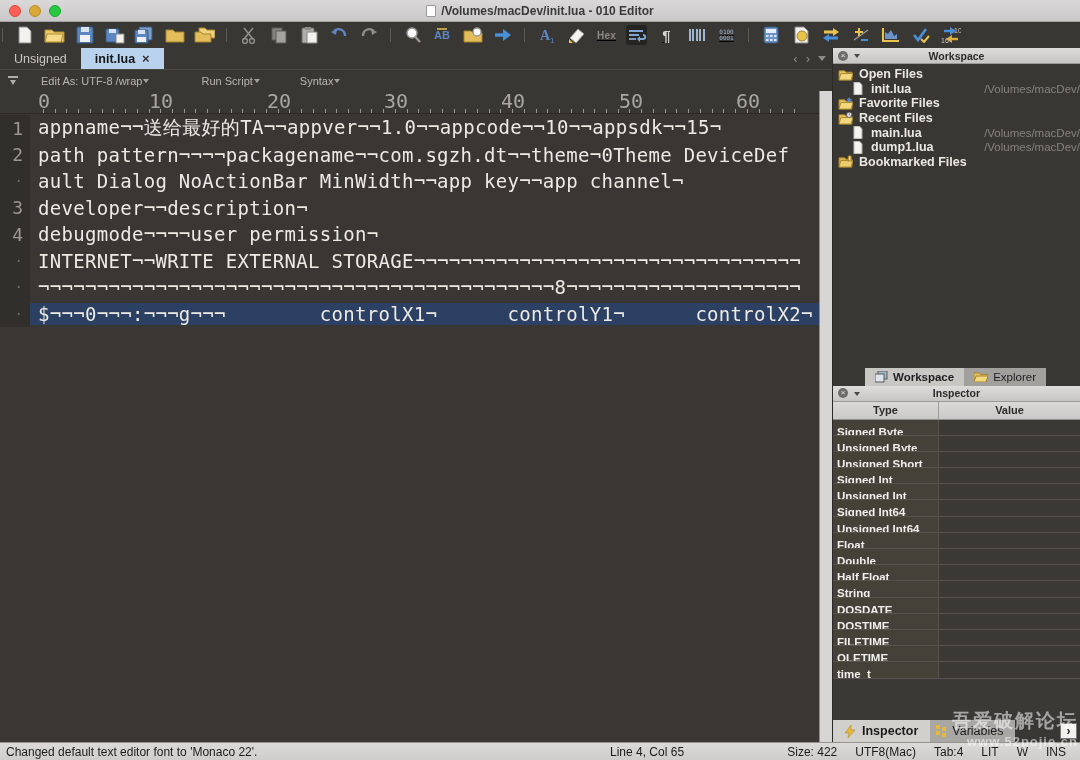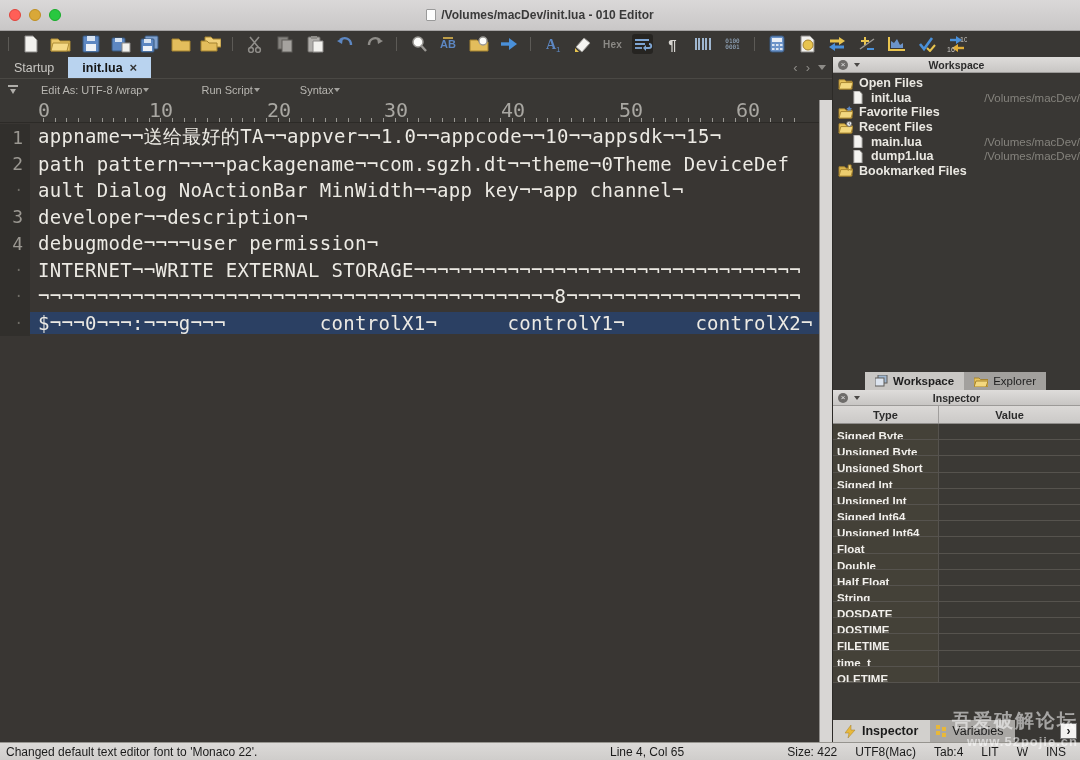--- a/index.html
+++ b/index.html
@@ -1,33 +1,33 @@
 <!DOCTYPE html>
 <html><head>
 <meta charset="utf-8">
 <style>
   * { box-sizing: border-box; margin: 0; padding: 0; }
   html,body { width:1080px; height:760px; }
   body { font-family: "Liberation Sans", sans-serif; background:#393734; overflow:hidden; }
   .window { position:relative; width:1080px; height:760px; display:flex; flex-direction:column; background:#393734; }
 
   
-  .titlebar { height:31px; flex:none; background:linear-gradient(#dad8d8,#c9c7c7); border-bottom:1px solid #a5a3a3;
+  .titlebar { height:22px; flex:none; background:linear-gradient(#dad8d8,#c9c7c7); border-bottom:1px solid #a5a3a3;
               display:flex; align-items:center; position:relative; }
   .lights { display:flex; gap:8px; margin-left:9px; }
   .light { width:12px; height:12px; border-radius:50%; }
   .light.r { background:#ff5f57; border:1px solid #e0443c; }
   .light.y { background:#d9a838; border:1px solid #bf8f22; }
   .light.g { background:#28c840; border:1px solid #17ab29; }
   .titletext { position:absolute; left:0; right:0; text-align:center; font-size:12px; font-weight:bold; color:#3a3a3a; }
   .titledoc { display:inline-block; width:10px; height:12px; background:#fdfdfd; border:1px solid #9a9a9a; border-radius:1px;
               vertical-align:-2px; margin-right:5px; }
 
   
-  .toolbar { height:26px; flex:none; background:#393734; display:flex; align-items:center; padding-left:6px; gap:9px; }
+  .toolbar { height:26px; flex:none; background:#393734; display:flex; align-items:center; gap:9px;text-decoration:underline; }
   .ti { width:21px; height:20px; flex:none; display:flex; align-items:center; justify-content:center; }
   .tsep { width:1px; height:14px; background:#5c5a56; flex:none; margin:0 2px; }
   .hexlbl { font-size:10px; color:#8b8985; font-weight:bold; letter-spacing:.3px; }
   .pilc { font-size:15px; color:#d6d4d0; font-weight:bold; }
   .pressed { background:#262421; border-radius:3px; }
   .minitxt { font-size:6px; line-height:6px; color:#9fb6cf; font-family:"DejaVu Sans Mono",monospace; text-align:center; }
 
   
   .mainrow { flex:1; display:flex; min-height:0; }
   .leftcol { width:832px; flex:none; display:flex; flex-direction:column; min-height:0; }
@@ -332,21 +332,21 @@
           <text x="1" y="17" font-size="7" fill="#c9c7c3">16</text>
         </svg>
       </span>
   </div>
 
   <div class="mainrow">
 
     <div class="leftcol">
       <div class="tabbar">
         <div class="ftab">
-            <span>Startup</span>
+            <span>Unsigned</span>
           </div>
         <div class="ftab active">
             <span>init.lua</span>
             <span class="x">×</span>
           </div>
         <div class="tabctrl">
           <span>‹</span>
           <span>›</span>
           <span class="tridown"></span>
         </div>
@@ -562,25 +562,25 @@
           </div>
         <div class="irow">
             <span class="tcell">DOSTIME</span>
             <span class="vcell"></span>
           </div>
         <div class="irow">
             <span class="tcell">FILETIME</span>
             <span class="vcell"></span>
           </div>
         <div class="irow">
+            <span class="tcell">OLETIME</span>
+            <span class="vcell"></span>
+          </div>
+        <div class="irow">
             <span class="tcell">time_t</span>
-            <span class="vcell"></span>
-          </div>
-        <div class="irow">
-            <span class="tcell">OLETIME</span>
             <span class="vcell"></span>
           </div>
       </div>
 
       <div class="itabs">
         <div class="itab on">
             <svg width="11" height="13" viewBox="0 0 11 13">
               <path d="M6 0L0 8h4l-1 5 7-8H6z" fill="#e8b83a" stroke="#a5832f" stroke-width=".5"></path>
             </svg>
             <span>Inspector</span>

